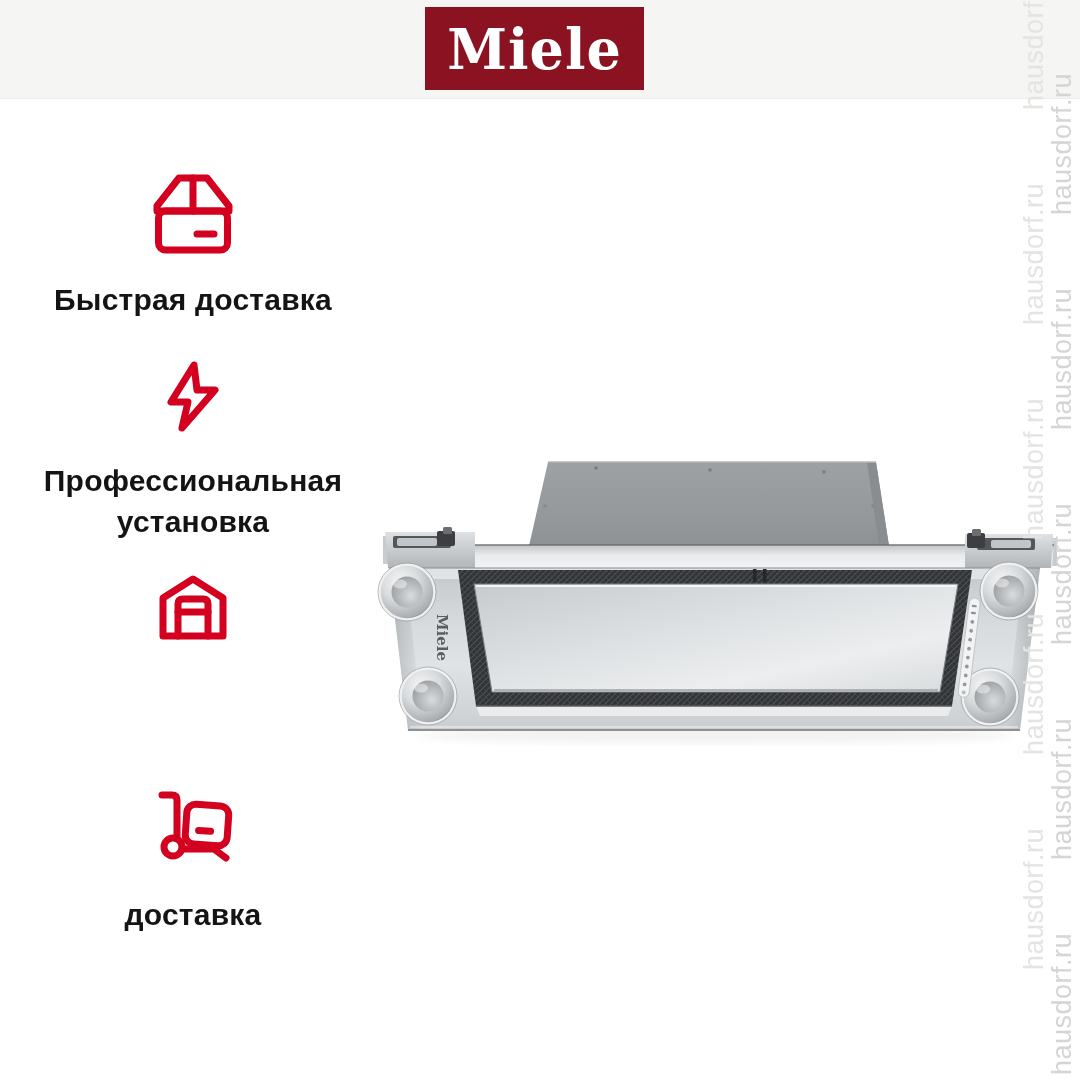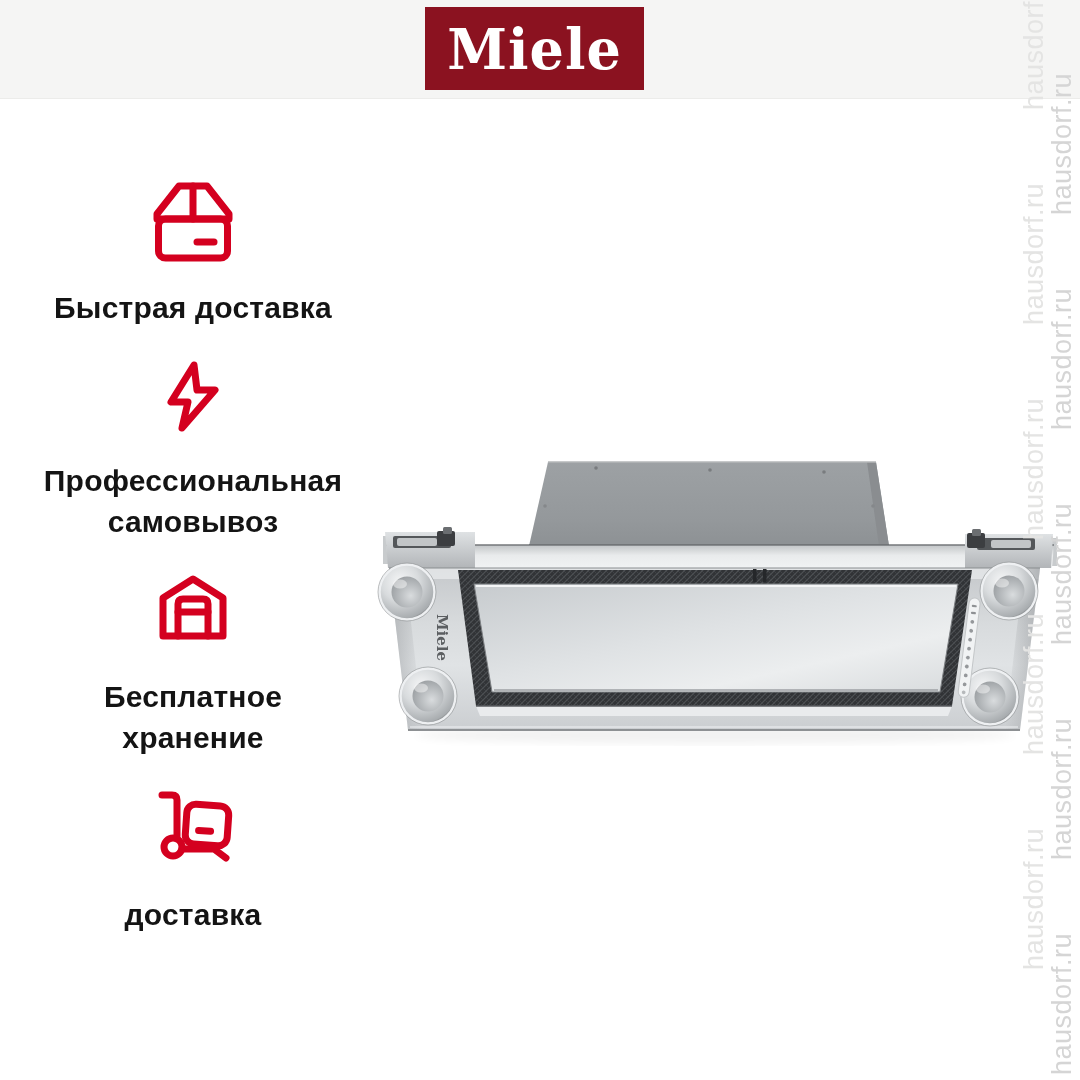--- a/index.html
+++ b/index.html
@@ -18,21 +18,21 @@
   .logo-text {
     font-family:"DejaVu Serif", serif; font-weight:bold; font-size:54px;
     color:#ffffff; letter-spacing:1px; transform:scaleY(1.04);
   }
   .feature { position:absolute; left:18px; width:350px; text-align:center; }
   .icon-wrap { display:flex; justify-content:center; }
   .feature-label {
     font-weight:700; font-size:30px; line-height:41px; color:#141414;
     letter-spacing:0.2px;
   }
-  .f1 { top:180px; } .f1 .feature-label { margin-top:24px; }
+  .f1 { top:172px; } .f1 .feature-label { margin-top:24px; }
   .f2 { top:360px; } .f2 .feature-label { margin-top:28px;text-align:center; }
   .f3 { top:571px; } .f3 .feature-label { margin-top:34px; }
   .f4 { top:786px; } .f4 .feature-label { margin-top:30px; }
   .icon-stroke { fill:none; stroke:#d4001f; stroke-width:7; stroke-linecap:round; stroke-linejoin:round; }
   .product-svg { position:absolute; left:375px; top:448px; z-index:1; }
   .wm { 
     position:absolute; font-size:27px; letter-spacing:0.5px; white-space:nowrap;
     transform:rotate(-90deg); transform-origin:0 0; z-index:5; font-weight:400;
   }
   .wm-c1 { color:#d5d5d5; }
@@ -65,35 +65,31 @@
   </div>
 
   <div class="feature f2">
     <div class="icon-wrap">
       <svg width="58" height="72" viewBox="0 0 58 72">
         <path class="icon-stroke" d="M30,5 L7,42 H24 L18,68 L51,30 H33 Z"></path>
       </svg>
     </div>
     <div class="feature-label">
       <div>Профессиональная</div>
-      <div>самовывоз</div>
+      <div>установка</div>
     </div>
   </div>
 
   <div class="feature f3">
     <div class="icon-wrap">
       <svg width="72" height="71" viewBox="0 0 72 71">
         <path class="icon-stroke" d="M6,65 V27 L36,8 L66,27 V65 Z"></path>
         <path class="icon-stroke" d="M21,65 V33 Q21,28 26,28 H46 Q51,28 51,33 V65"></path>
         <path class="icon-stroke" d="M21,41 H51"></path>
       </svg>
-    </div>
-    <div class="feature-label">
-      <div>Бесплатное</div>
-      <div>хранение</div>
     </div>
   </div>
 
   <div class="feature f4">
     <div class="icon-wrap">
       <svg width="82" height="78" viewBox="0 0 82 78">
         <path class="icon-stroke" d="M10,9 H20 Q25,9 25,14 V50"></path>
         <circle class="icon-stroke" cx="21" cy="61" r="9"></circle>
         <path class="icon-stroke" d="M30,63 H62 L74,72"></path>
         <g transform="rotate(4 55 39)">

